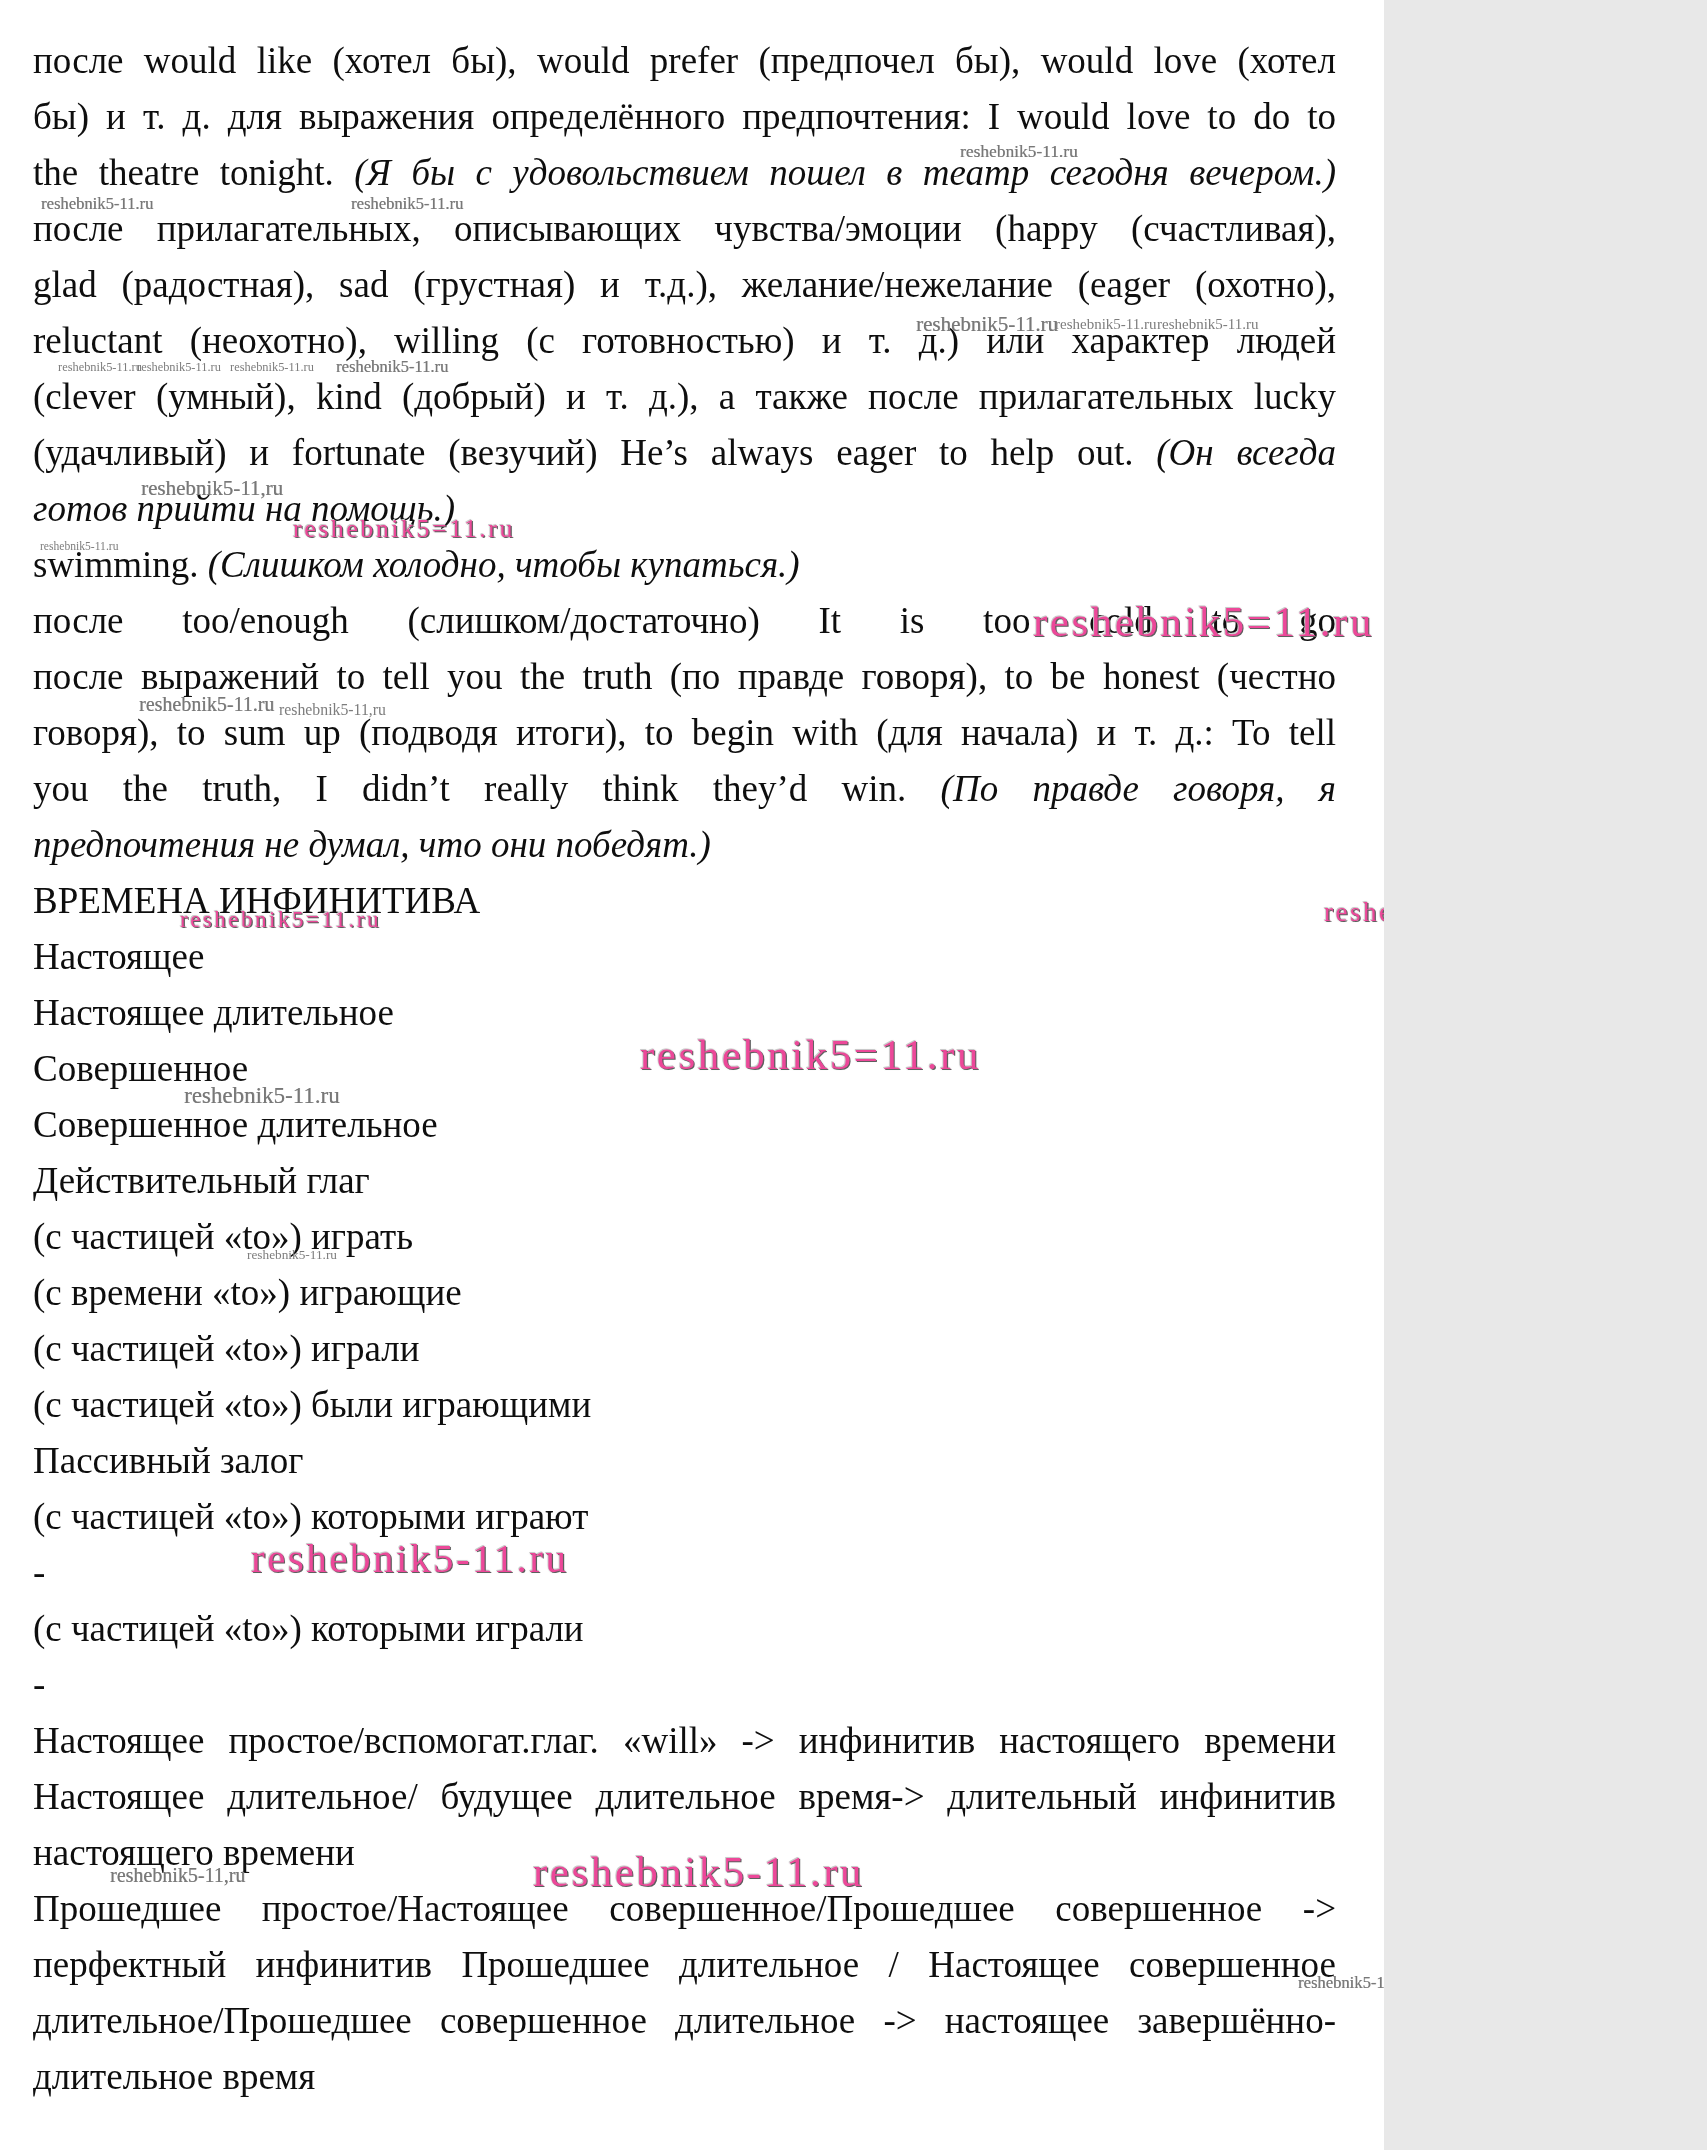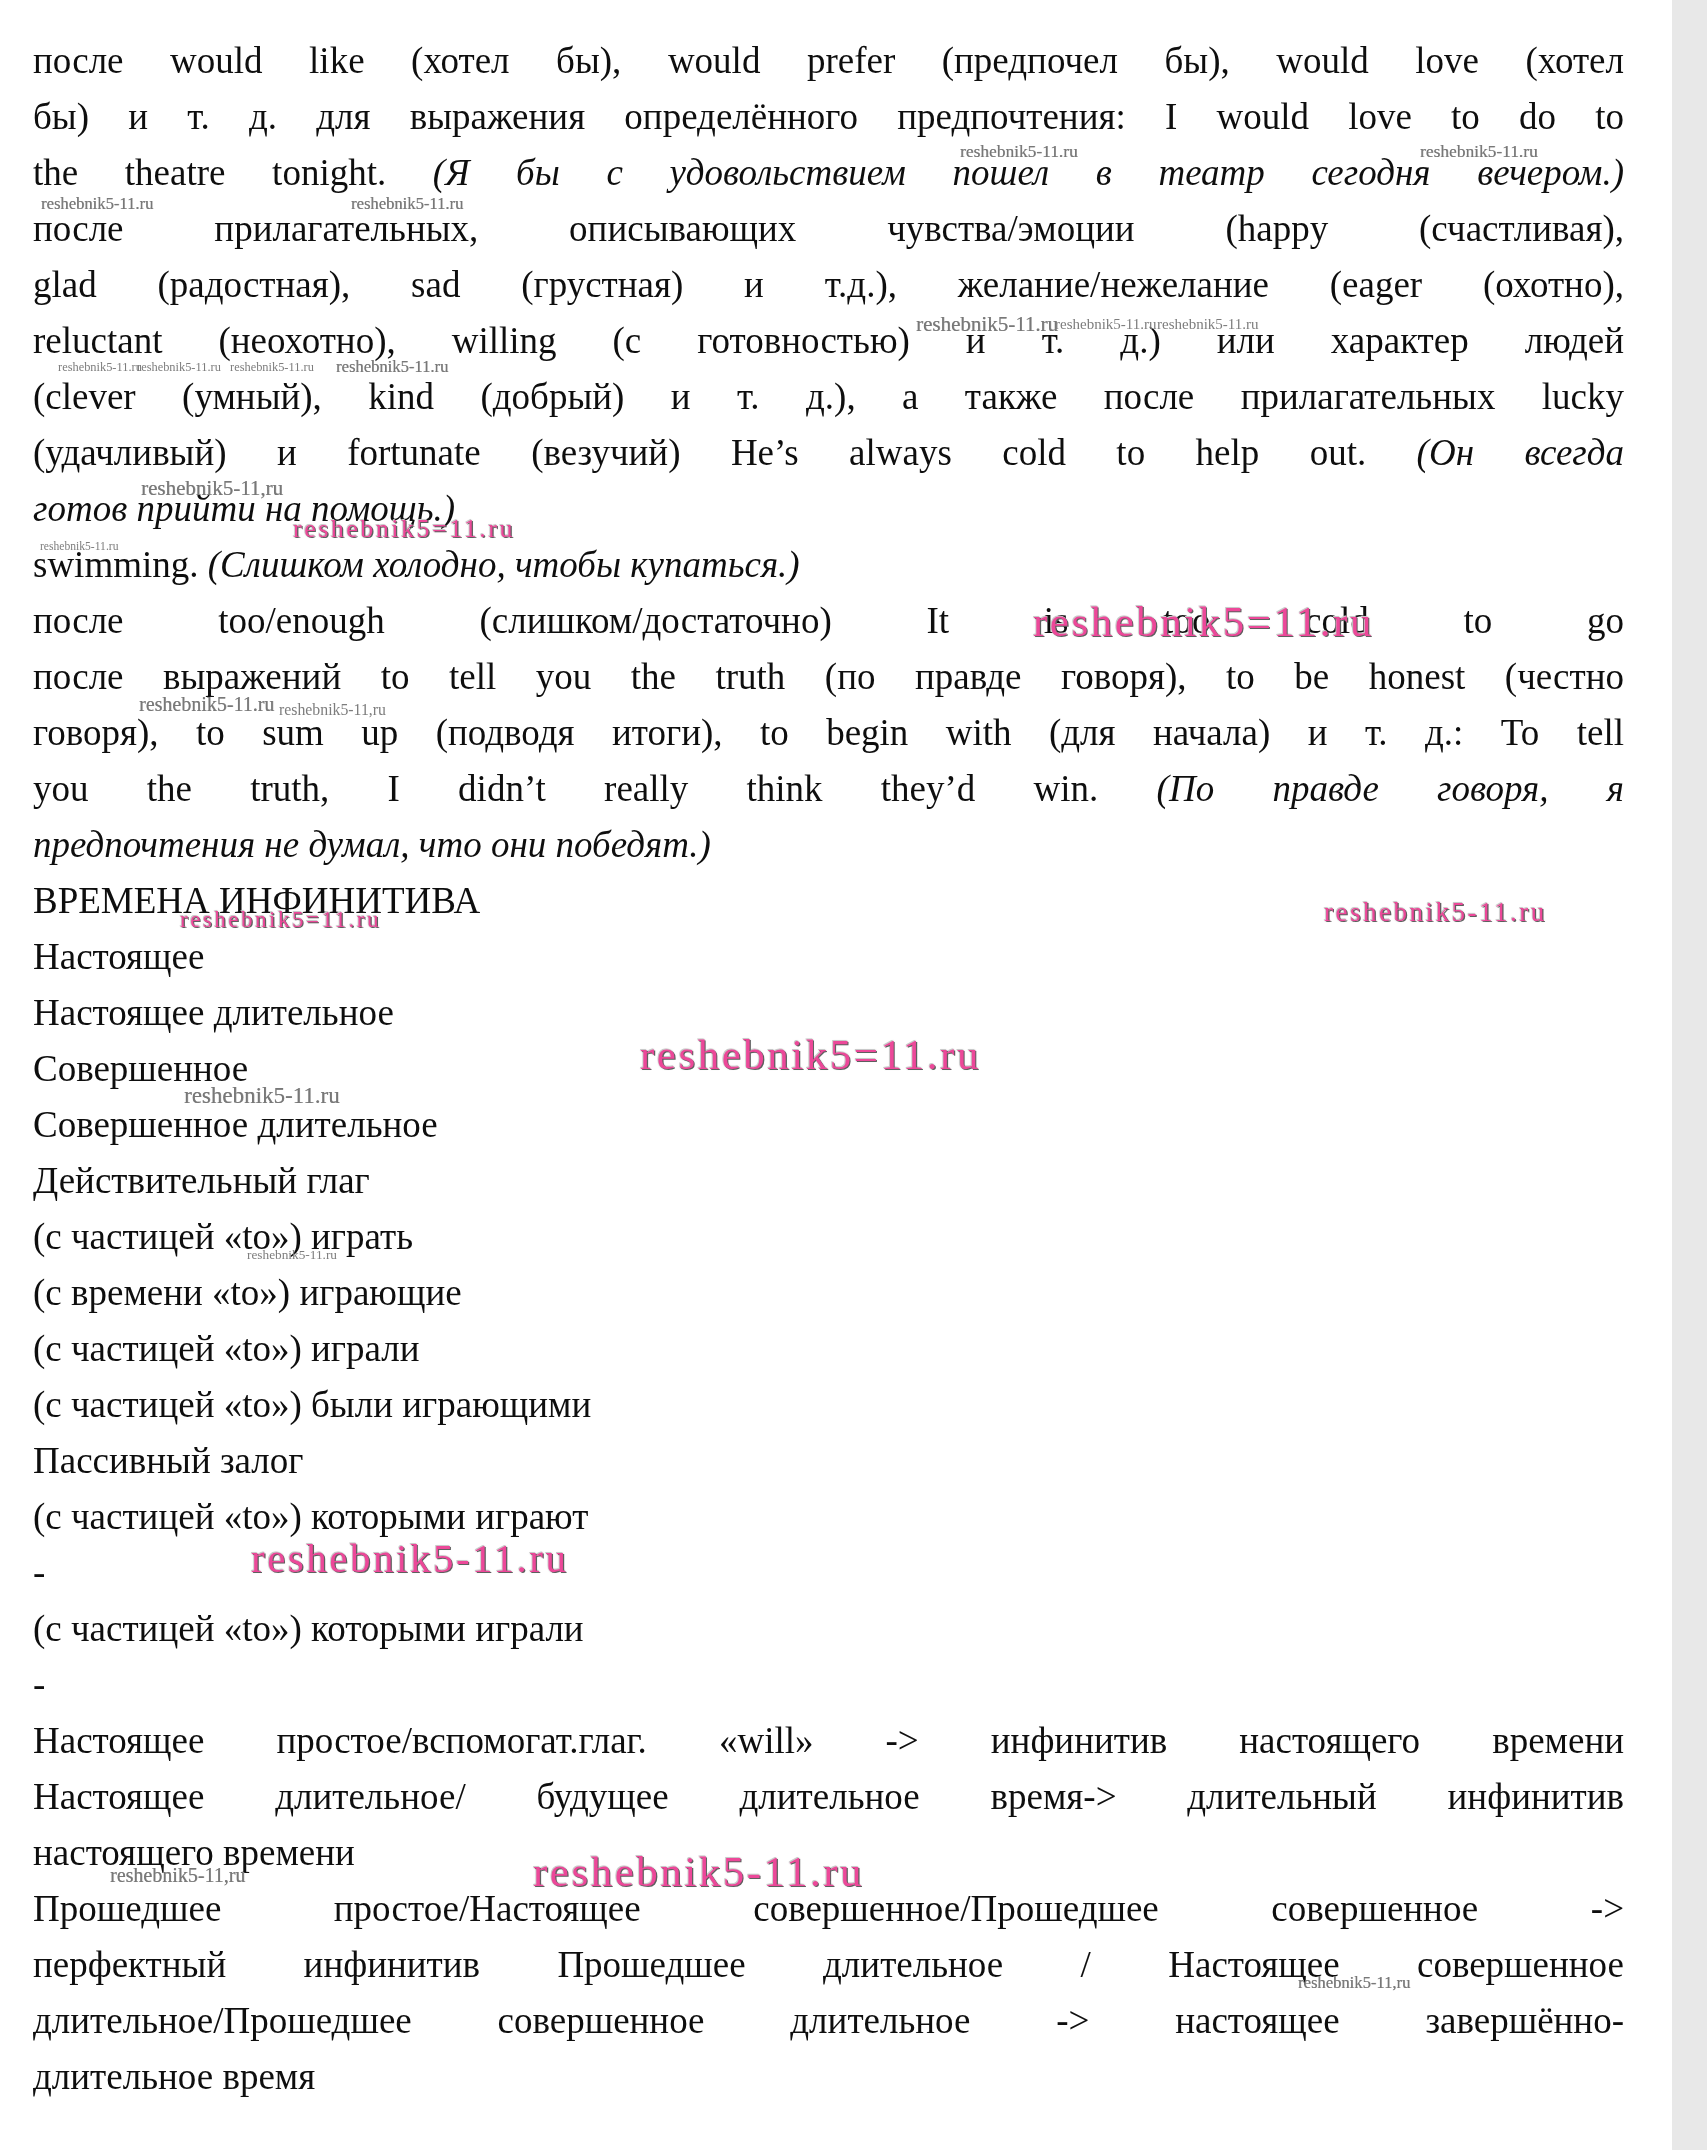--- a/index.html
+++ b/index.html
@@ -1,18 +1,18 @@
 <!DOCTYPE html>
 <html style="font-size:13.3px"><head>
 <meta charset="utf-8">
 <style>
   html, body { margin: 0; padding: 0; background: #e8e8e8; }
   .page {
     position: relative;
-    width: 1672px;
+    width: 1384px;
     height: 2151px;
     background: #ffffff;
     overflow: hidden;
     font-family: "Liberation Serif", "DejaVu Serif", serif;
     color: #0e0e0e;
   }
   .text-block {
     position: absolute;
     left: 33px;
     right: 48px;
@@ -51,21 +51,21 @@
 
 <div class="page">
   <div class="text-block" id="text-block">
       <div class="line just"><span>после would like (хотел бы), would prefer (предпочел бы), would love (хотел</span></div>
       <div class="line just"><span>бы) и т. д. для выражения определённого предпочтения: I would love to do to</span></div>
       <div class="line just"><span>the theatre tonight. </span><span class="seg-italic">(Я бы с удовольствием пошел в театр сегодня вечером.)</span></div>
       <div class="line just"><span>после прилагательных, описывающих чувства/эмоции (happy (счастливая),</span></div>
       <div class="line just"><span>glad (радостная), sad (грустная) и т.д.), желание/нежелание (eager (охотно),</span></div>
       <div class="line just"><span>reluctant (неохотно), willing (с готовностью) и т. д.) или характер людей</span></div>
       <div class="line just"><span>(clever (умный), kind (добрый) и т. д.), а также после прилагательных lucky</span></div>
-      <div class="line just"><span>(удачливый) и fortunate (везучий) He’s always cold to help out. </span><span class="seg-italic">(Он всегда</span></div>
+      <div class="line just"><span>(удачливый) и fortunate (везучий) He’s always eager to help out. </span><span class="seg-italic">(Он всегда</span></div>
       <div class="line"><span class="seg-italic">готов прийти на помощь.)</span></div>
       <div class="line"><span>swimming. </span><span class="seg-italic">(Слишком холодно, чтобы купаться.)</span></div>
       <div class="line just"><span>после too/enough (слишком/достаточно) It is too cold to go</span></div>
       <div class="line just"><span>после выражений to tell you the truth (по правде говоря), to be honest (честно</span></div>
       <div class="line just"><span>говоря), to sum up (подводя итоги), to begin with (для начала) и т. д.: To tell</span></div>
       <div class="line just"><span>you the truth, I didn’t really think they’d win. </span><span class="seg-italic">(По правде говоря, я</span></div>
       <div class="line"><span class="seg-italic">предпочтения не думал, что они победят.)</span></div>
       <div class="line"><span>ВРЕМЕНА ИНФИНИТИВА</span></div>
       <div class="line"><span>Настоящее</span></div>
       <div class="line"><span>Настоящее длительное</span></div>

